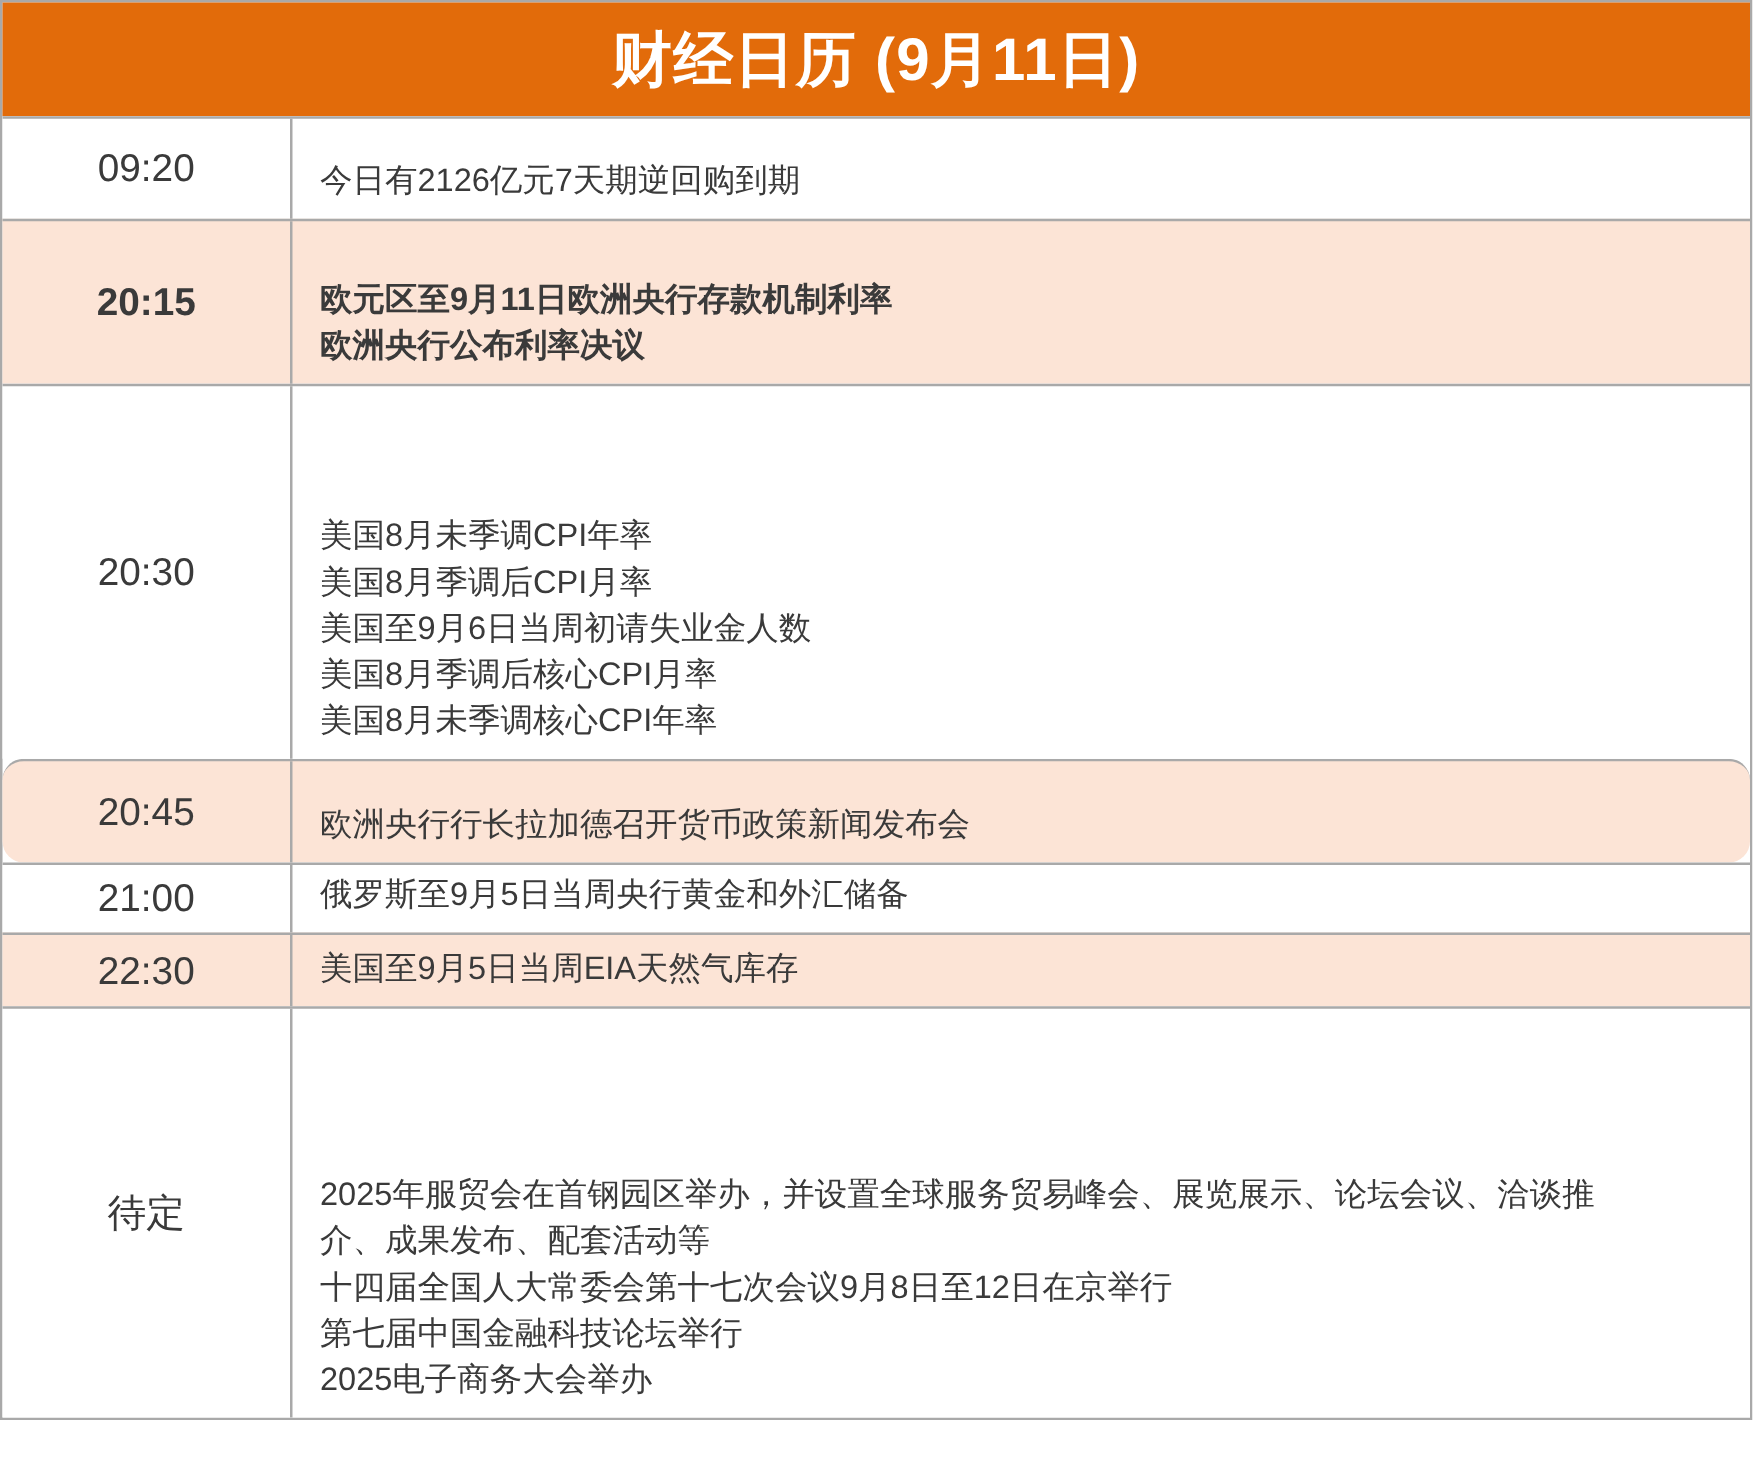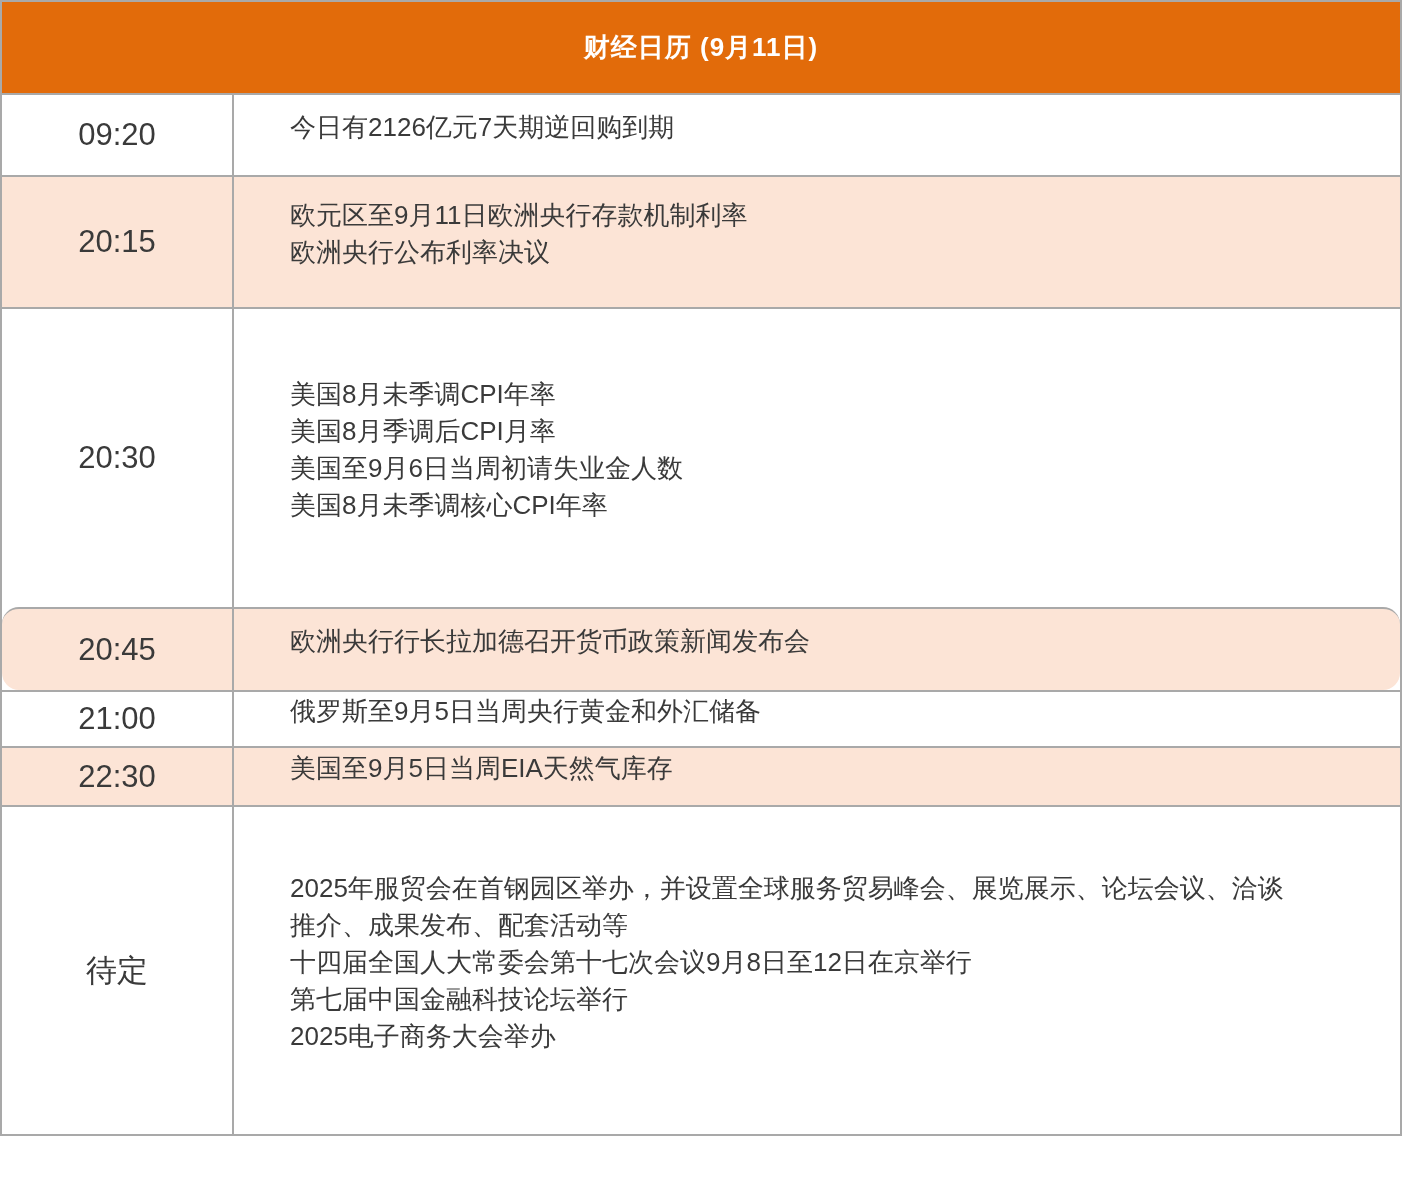--- a/index.html
+++ b/index.html
@@ -28,21 +28,21 @@
     border: 2px solid var(--border);
     background: var(--row-bg);
   }
   .calendar-header {
     height: 91px;
     background: var(--header-bg);
     color: var(--header-text);
     display: flex;
     align-items: center;
     justify-content: center;
-    font-size: 26px;
+    font-size: 48px;
     font-weight: bold;
     letter-spacing: 1px;
   }
   .calendar-row {
     display: flex;
     border-top: 2px solid var(--border);
     background: var(--row-bg);
   }
   .calendar-row.alt {
     background: var(--row-alt-bg);
@@ -54,25 +54,24 @@
     display: flex;
     align-items: center;
     justify-content: center;
     font-size: 31px;
     color: var(--text);
   }
   .content-cell {
     flex: 1 1 auto;
     display: flex;
     flex-direction: column;
-    justify-content: center;
-    padding: 8px 110px 24px 22px;
+    justify-content: flex-end;
+    padding: 8px 110px 12px 22px;
     font-size: 26px;
     color: var(--text);
-    margin-left: 34px;
   }
   .content-cell p {
     margin: 0;
     line-height: 1.42;
   }
 </style>
 </head>
 <body>
 
 <div class="page">
@@ -81,34 +80,35 @@
       <span>财经日历 (9月11日)</span>
     </div>
     <div id="rows">
   <div class="calendar-row" style="height: 82px;">
     <div class="time-cell">09:20</div>
     <div class="content-cell">
             <p>今日有2126亿元7天期逆回购到期</p>
           </div>
   </div>
 
-  <div class="calendar-row alt" style="height: 132px;">
+  <div class="calendar-row alt" style="height: 132px; font-weight: bold;">
     <div class="time-cell">20:15</div>
     <div class="content-cell">
             <p>欧元区至9月11日欧洲央行存款机制利率</p>
             <p>欧洲央行公布利率决议</p>
           </div>
   </div>
 
   <div class="calendar-row" style="height: 300px;">
     <div class="time-cell">20:30</div>
     <div class="content-cell">
             <p>美国8月未季调CPI年率</p>
             <p>美国8月季调后CPI月率</p>
             <p>美国至9月6日当周初请失业金人数</p>
+            <p>美国8月季调后核心CPI月率</p>
             <p>美国8月未季调核心CPI年率</p>
           </div>
   </div>
 
   <div class="calendar-row alt" style="height: 83px; border-radius: 17px;">
     <div class="time-cell">20:45</div>
     <div class="content-cell">
             <p>欧洲央行行长拉加德召开货币政策新闻发布会</p>
           </div>
   </div>

